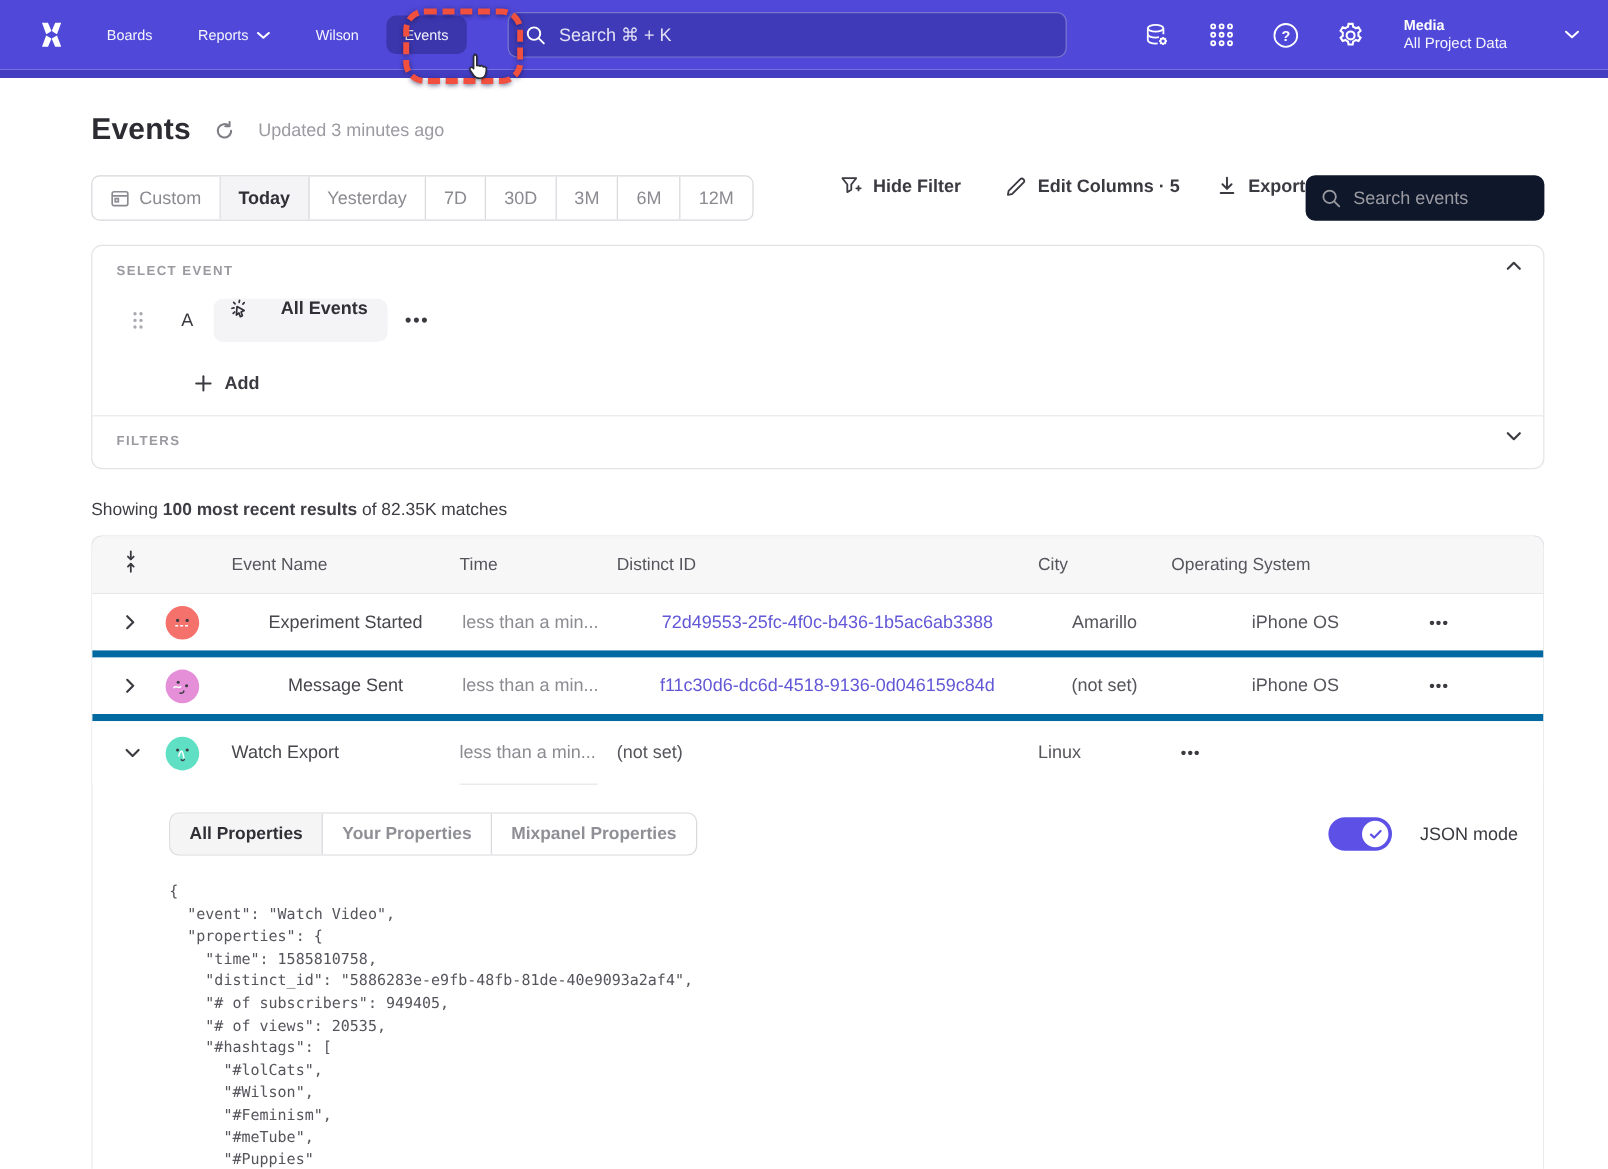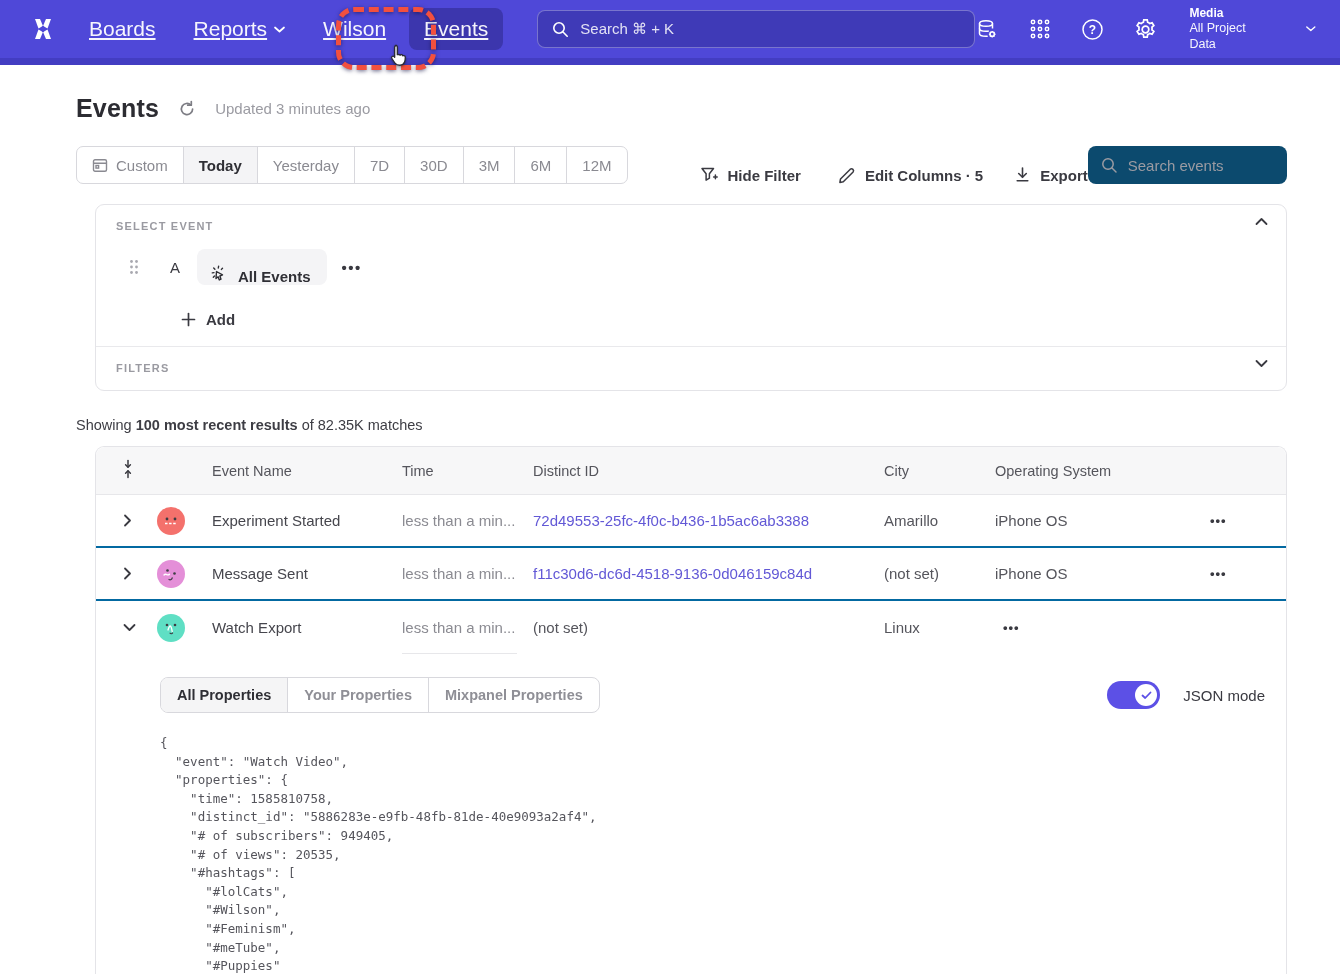--- a/index.html
+++ b/index.html
@@ -4,21 +4,21 @@
 <style>
   * { margin:0; padding:0; box-sizing:border-box; }
   html,body { width:1340px; height:974px; overflow:hidden; background:#fff;
     font-family:"Liberation Sans", sans-serif; color:#35353b; }
 
   
   .navbar { position:relative; height:58px; background:#4F48D8; display:flex; align-items:center; padding:0 20px; }
   .nav-strip { height:7px; background:#433DC2; }
   .logo { width:34px; height:34px; position:relative; margin:0 14px 0 6px; flex:none; }
   .nav-items { display:flex; align-items:center; gap:8px; }
-  .nav-item { color:rgba(255,255,255,.95); font-size:21px; font-weight:500; padding:9px 15px; border-radius:8px; cursor:pointer; display:flex; align-items:center; gap:7px;text-decoration:underline; }
+  .nav-item { color:rgba(255,255,255,.95); font-size:12px; font-weight:500; padding:9px 15px; border-radius:8px; cursor:pointer; display:flex; align-items:center; gap:7px; }
   .nav-item.active { background:rgba(10,8,60,.28); }
   .nav-search { margin-left:34px; width:466px; height:38px; background:rgba(10,8,70,.22); border:1px solid rgba(255,255,255,.30); border-radius:8px; display:flex; align-items:center; padding:0 14px; gap:11px; }
   .nav-search span { color:rgba(255,255,255,.85); font-size:15px; }
   .nav-right { margin-left:auto; display:flex; align-items:center; gap:30px; }
   .nav-icon { width:24px; height:24px; display:flex; align-items:center; justify-content:center; cursor:pointer; }
   .project { margin-left:2px; color:#fff; line-height:1.25; cursor:pointer; }
   .project .p-name { font-weight:700; font-size:12px; }
   .project .p-sub { font-size:12.5px; font-weight:500; opacity:.95; }
   .proj-chev { margin-left:18px; margin-right:4px; }
 
@@ -26,56 +26,56 @@
   .annotation { position:absolute; left:336px; top:7px; width:100px; height:63px; border:5px dashed #F2503F; border-radius:18px; pointer-events:none; z-index:60; filter:drop-shadow(0 1px 2px rgba(20,20,70,.65)); }
   .cursor-hand { position:absolute; left:388px; top:44px; z-index:61; pointer-events:none; filter:drop-shadow(0 1px 1px rgba(0,0,0,.4)); }
 
   
   .content { margin:0 53px 0 76px; }
   .page-head { display:flex; align-items:center; margin-top:29px; gap:19px; }
   .page-title { font-size:25px; font-weight:700; color:#2c2c32; letter-spacing:.2px; }
   .updated { color:#9b9ba2; font-size:15px; }
   .refresh-btn { display:flex; align-items:center; cursor:pointer; }
 
-  .toolbar { display:flex; align-items:flex-end; margin-top:23px; }
+  .toolbar { display:flex; align-items:flex-start; margin-top:23px; }
   .seg-control { display:inline-flex; border:1px solid #d8d8dd; border-radius:7px; overflow:hidden; background:#fff; }
   .seg { padding:0 15px; height:36px; display:flex; align-items:center; gap:8px; font-size:15px; color:#8a8a91; border-right:1px solid #d8d8dd; cursor:pointer; white-space:nowrap; }
   .seg:last-child { border-right:none; }
   .seg.selected { background:#f4f4f6; color:#2f2f35; font-weight:700; }
   .tool-btn { display:flex; align-items:center; gap:9px; font-size:15px; font-weight:600; color:#3a3a41; cursor:pointer; white-space:nowrap; }
   .tb-hide { margin-left:72px; } .tb-edit { margin-left:37px; } .tb-export { margin-left:31px; }
-  .search-events { margin-left:36px; flex:1; max-width:222px; height:38px; background:#0c4a6e; border-radius:8px; display:flex; align-items:center; gap:10px; padding:0 13px; margin-left:auto; }
+  .search-events { margin-left:36px; flex:1; max-width:222px; height:38px; background:#0f172a; border-radius:8px; display:flex; align-items:center; gap:10px; padding:0 13px; margin-left:auto; }
   .search-events span { color:#9b9ba2; font-size:15px; }
 
   
-  .card { border:1px solid #e4e4e8; border-radius:9px; background:#fff;margin-left:19px; }
+  .card { border:1px solid #e4e4e8; border-radius:9px; background:#fff; }
   .query-card { margin-top:20px; }
   .q-section { padding:15px 20px 18px 20px; position:relative; }
   .q-label { font-size:11px; font-weight:700; letter-spacing:1.2px; color:#9a9aa1; }
   .q-chev { position:absolute; right:18px; top:12px; cursor:pointer; }
   .q-row { display:flex; align-items:center; margin-top:17px; gap:0; }
   .drag-handle { width:16px; display:flex; justify-content:center; margin-left:10px; cursor:grab; }
   .q-letter { width:26px; text-align:center; margin-left:20px; font-size:15px; color:#3a3a41; font-weight:500; }
-  .event-pill { margin-left:9px; display:flex; align-items:flex-end; gap:9px; background:#f4f4f6; border-radius:8px; height:36px; padding:0 16px 0 12px; font-size:15px; font-weight:700; color:#2f2f35; cursor:pointer; }
+  .event-pill { margin-left:9px; display:flex; align-items:flex-start; gap:24px; background:#f4f4f6; border-radius:8px; height:36px; padding:0 16px 0 12px; font-size:15px; font-weight:700; color:#2f2f35; cursor:pointer; }
   .more-dots { margin-left:15px; color:#3a3a41; font-size:15px; font-weight:700; letter-spacing:1.5px; cursor:pointer; }
   .add-btn { display:flex; align-items:center; gap:10px; margin:26px 0 0 65px; font-size:15px; font-weight:600; color:#3a3a41; cursor:pointer; }
   .q-divider { border-top:1px solid #e9e9ec; }
   .filters-section { padding:15px 20px 16px 20px; position:relative; }
 
   
   .results-line { margin-top:26px; font-size:14.5px; color:#3d3d44; }
   .results-line b { font-weight:700; }
 
   .table-card { margin-top:13px; border-bottom:none; border-radius:9px 9px 0 0; min-height:560px; }
   .trow { display:grid; grid-template-columns:52px 64px 190px 131px 351px 111px 207px 1fr; align-items:center; }
   .thead { height:48px; background:#f7f7f8; border-bottom:1px solid #e7e7ea; border-radius:9px 9px 0 0; }
   .th { font-size:14.5px; font-weight:500; color:#55555c; }
   .sort-cell { padding-left:27px; }
   .tbody-row { height:53px; background:#fff; }
-  .tbody-row.bordered { border-bottom:2px solid #0369a1; }
+  .tbody-row.bordered { border-bottom:6px solid #0369a1;text-align:center; }
   .expander { padding-left:27px; cursor:pointer; display:flex; }
   .avatar { width:28px; height:28px; border-radius:50%; margin-left:9px; position:relative; }
   .cell-name { font-size:15px; color:#46464d; }
   .cell-time { font-size:15px; color:#8b8b92; white-space:nowrap; overflow:hidden; max-width:118px; }
   .cell-time.underlined { border-bottom:1px solid #e7e7ea; height:53px; line-height:53px; max-width:115px; }
   .cell-link { font-size:15px; color:#6258D6; cursor:pointer; }
   .cell-plain { font-size:15px; color:#55555c; }
   .row-more { justify-self:start; padding-left:8px; color:#3a3a41; font-size:13px; font-weight:700; letter-spacing:1px; cursor:pointer; }
 
   

